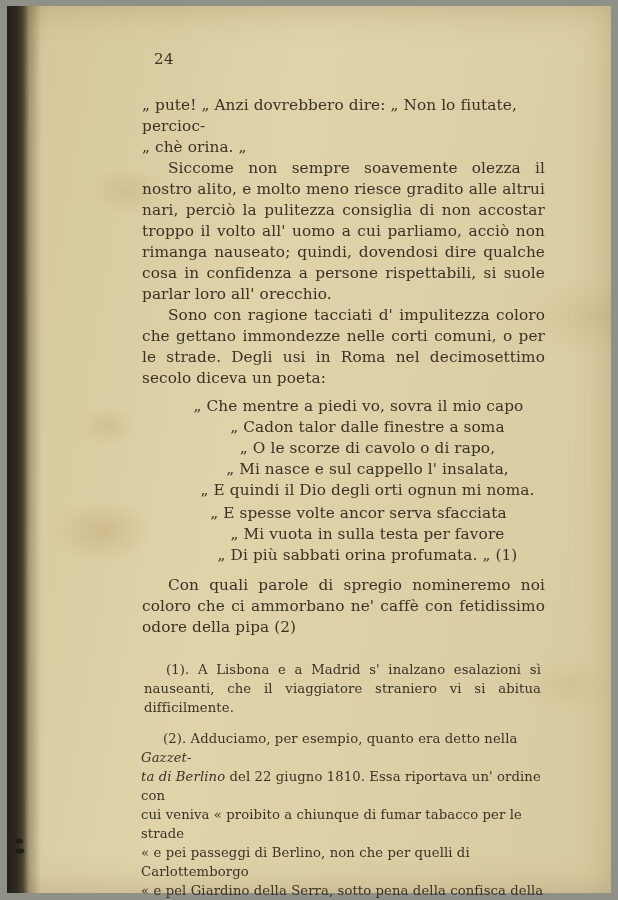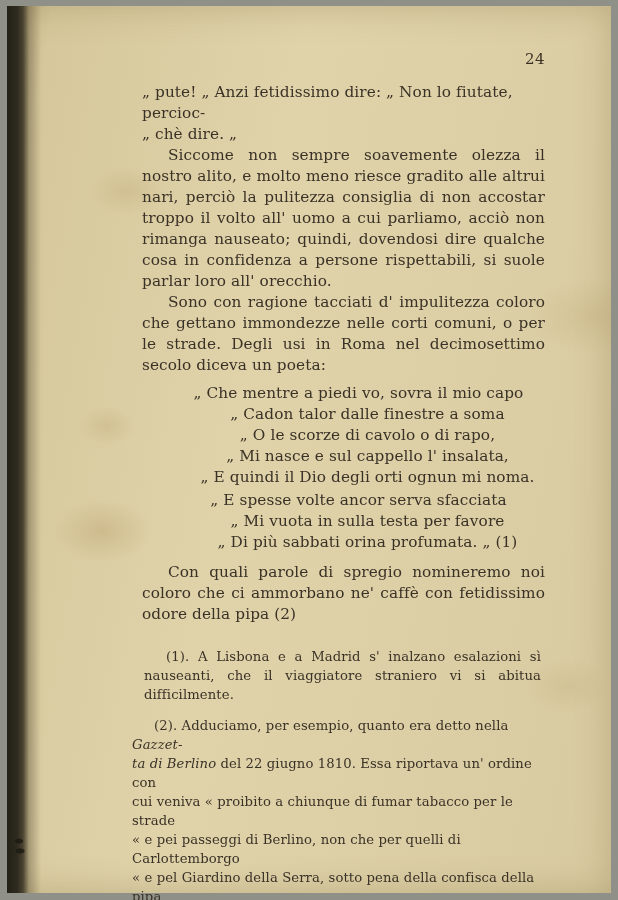--- a/index.html
+++ b/index.html
@@ -41,23 +41,22 @@
     opacity: .8;
   }
   .page-content {
     position: absolute;
     left: 135px; right: 66px; top: 44px;
     color: #3a3227;
   }
   .page-number {
     font-size: 15px;
     margin-left: 12px;
-    margin-bottom: 14px;
+    margin-bottom: 27px;
     letter-spacing: .5px;
-    text-align: right;
   }
   .body-text {
     font-size: 15.3px;
     line-height: 21px;
     text-align: justify;
     letter-spacing: .1px;
   }
   .qline { text-align: left; }
   p.para {
     margin: 0;
@@ -73,39 +72,39 @@
   .poem .t1.gap { margin-top: 2px; }
   .footnotes {
     margin-top: 22px;
     margin-left: -10px;
     margin-right: -8px;
     font-size: 13.2px;
     line-height: 19px;
     text-align: justify;
   }
   .footnotes p { margin: 12px; text-indent: 22px; }
-  .fnline { text-align: left; text-indent: 0; }
+  .fnline { text-align: left; text-indent: 0; margin-left: 9px; }
   .fnline.first { text-indent: 22px; }
   i { font-style: italic; }
 </style>
 </head>
 <body>
 
 <div class="scan">
   <div class="binding"></div>
   <div class="ink-smudge"></div>
 
   <div class="page-content">
     <div class="page-number">24</div>
 
     <div class="body-text">
 
       <div>
-        <div class="qline">„ pute! „ Anzi fetidissimo dire: „ Non lo fiutate, percioc-</div>
-        <div class="qline">„ chè dire. „</div>
+        <div class="qline">„ pute! „ Anzi dovrebbero dire: „ Non lo fiutate, percioc-</div>
+        <div class="qline">„ chè orina. „</div>
       </div>
 
       <p class="para">Siccome non sempre soavemente olezza il nostro alito, e molto meno riesce gradito alle altrui nari, perciò la pulitezza consiglia di non accostar troppo il volto all' uomo a cui parliamo, acciò non rimanga nauseato; quindi, dovendosi dire qualche cosa in confidenza a persone rispettabili, si suole parlar loro all' orecchio.</p>
       <p class="para">Sono con ragione tacciati d' impulitezza coloro che gettano immondezze nelle corti comuni, o per le strade. Degli usi in Roma nel decimosettimo secolo diceva un poeta:</p>
 
       <div class="poem">
         <div class="t1">„ Che mentre a piedi vo, sovra il mio capo</div>
         <div class="t2">„ Cadon talor dalle finestre a soma</div>
         <div class="t2">„ O le scorze di cavolo o di rapo,</div>
         <div class="t2">„ Mi nasce e sul cappello l' insalata,</div>

